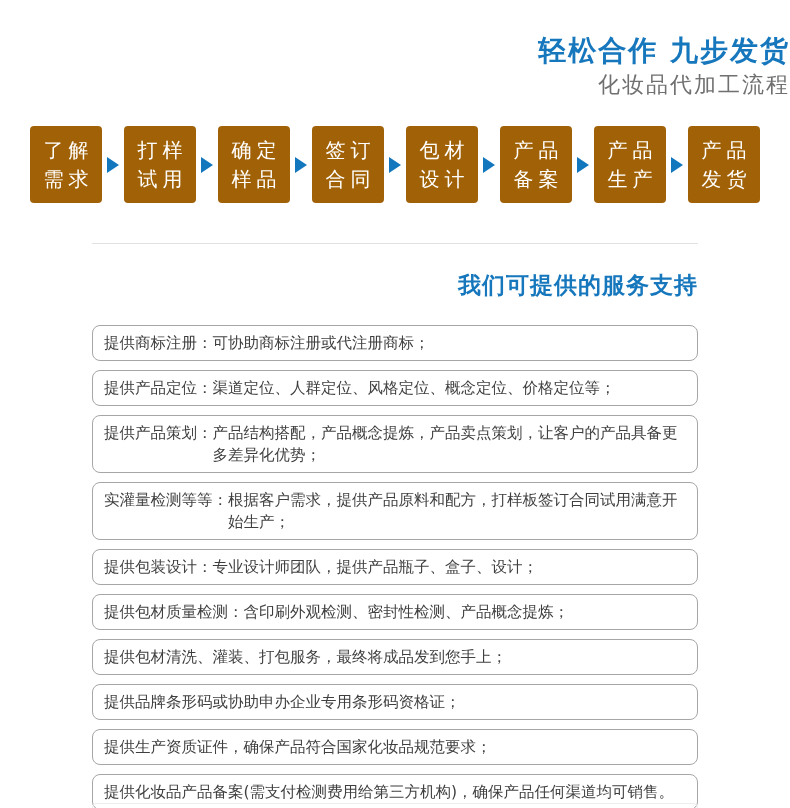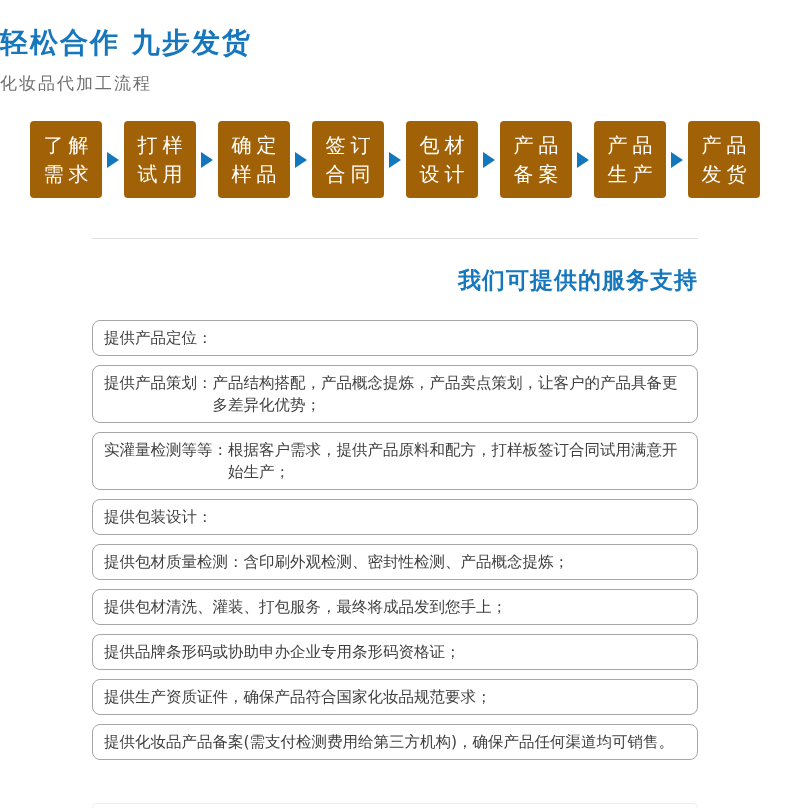--- a/index.html
+++ b/index.html
@@ -4,30 +4,29 @@
 <style>
   * { box-sizing: border-box; margin: 0; padding: 0; }
   html, body { width: 790px; background: #ffffff; }
   body {
     height: 808px;
     position: relative;
     font-family: "DejaVu Sans", "Liberation Sans", sans-serif;
     overflow: hidden;
   }
   
-  .header { text-align: left; padding-top: 24px; }
+  .header { text-align: right; padding-top: 32px; }
   .page-title {
     font-size: 28px;
     font-weight: bold;
     color: #1677bd;
     letter-spacing: 2px;
   }
   .page-subtitle {
-    margin-top: 10px;
-    font-size: 17px;
+    font-size: 22px;
     color: #707070;
     letter-spacing: 2px;
   }
   
   .flow-row {
     margin-top: 26px;
     display: flex;
     align-items: center;
     justify-content: center;
     gap: 4px;
@@ -153,32 +152,38 @@
   <div class="step">
     <span>产品</span>
     <span>发货</span>
   </div>
 </div>
 
 <div class="services">
   <div class="services-title">我们可提供的服务支持</div>
   <div class="svc-list">
     <div class="svc-item">
+      <span class="svc-label">提供商标注册：</span>
+      <span class="svc-body">可协助商标注册或代注册商标；</span>
+    </div>
+    <div class="svc-item">
       <span class="svc-label">提供产品定位：</span>
+      <span class="svc-body">渠道定位、人群定位、风格定位、概念定位、价格定位等；</span>
     </div>
     <div class="svc-item">
       <span class="svc-label">提供产品策划：</span>
       <span class="svc-body">产品结构搭配，产品概念提炼，产品卖点策划，让客户的产品具备更多差异化优势；</span>
     </div>
     <div class="svc-item">
       <span class="svc-label">实灌量检测等等：</span>
       <span class="svc-body">根据客户需求，提供产品原料和配方，打样板签订合同试用满意开始生产；</span>
     </div>
     <div class="svc-item">
       <span class="svc-label">提供包装设计：</span>
+      <span class="svc-body">专业设计师团队，提供产品瓶子、盒子、设计；</span>
     </div>
     <div class="svc-item">
       <span class="svc-label">提供包材质量检测：</span>
       <span class="svc-body">含印刷外观检测、密封性检测、产品概念提炼；</span>
     </div>
     <div class="svc-item">
       <span class="svc-label"></span>
       <span class="svc-body">提供包材清洗、灌装、打包服务，最终将成品发到您手上；</span>
     </div>
     <div class="svc-item">

